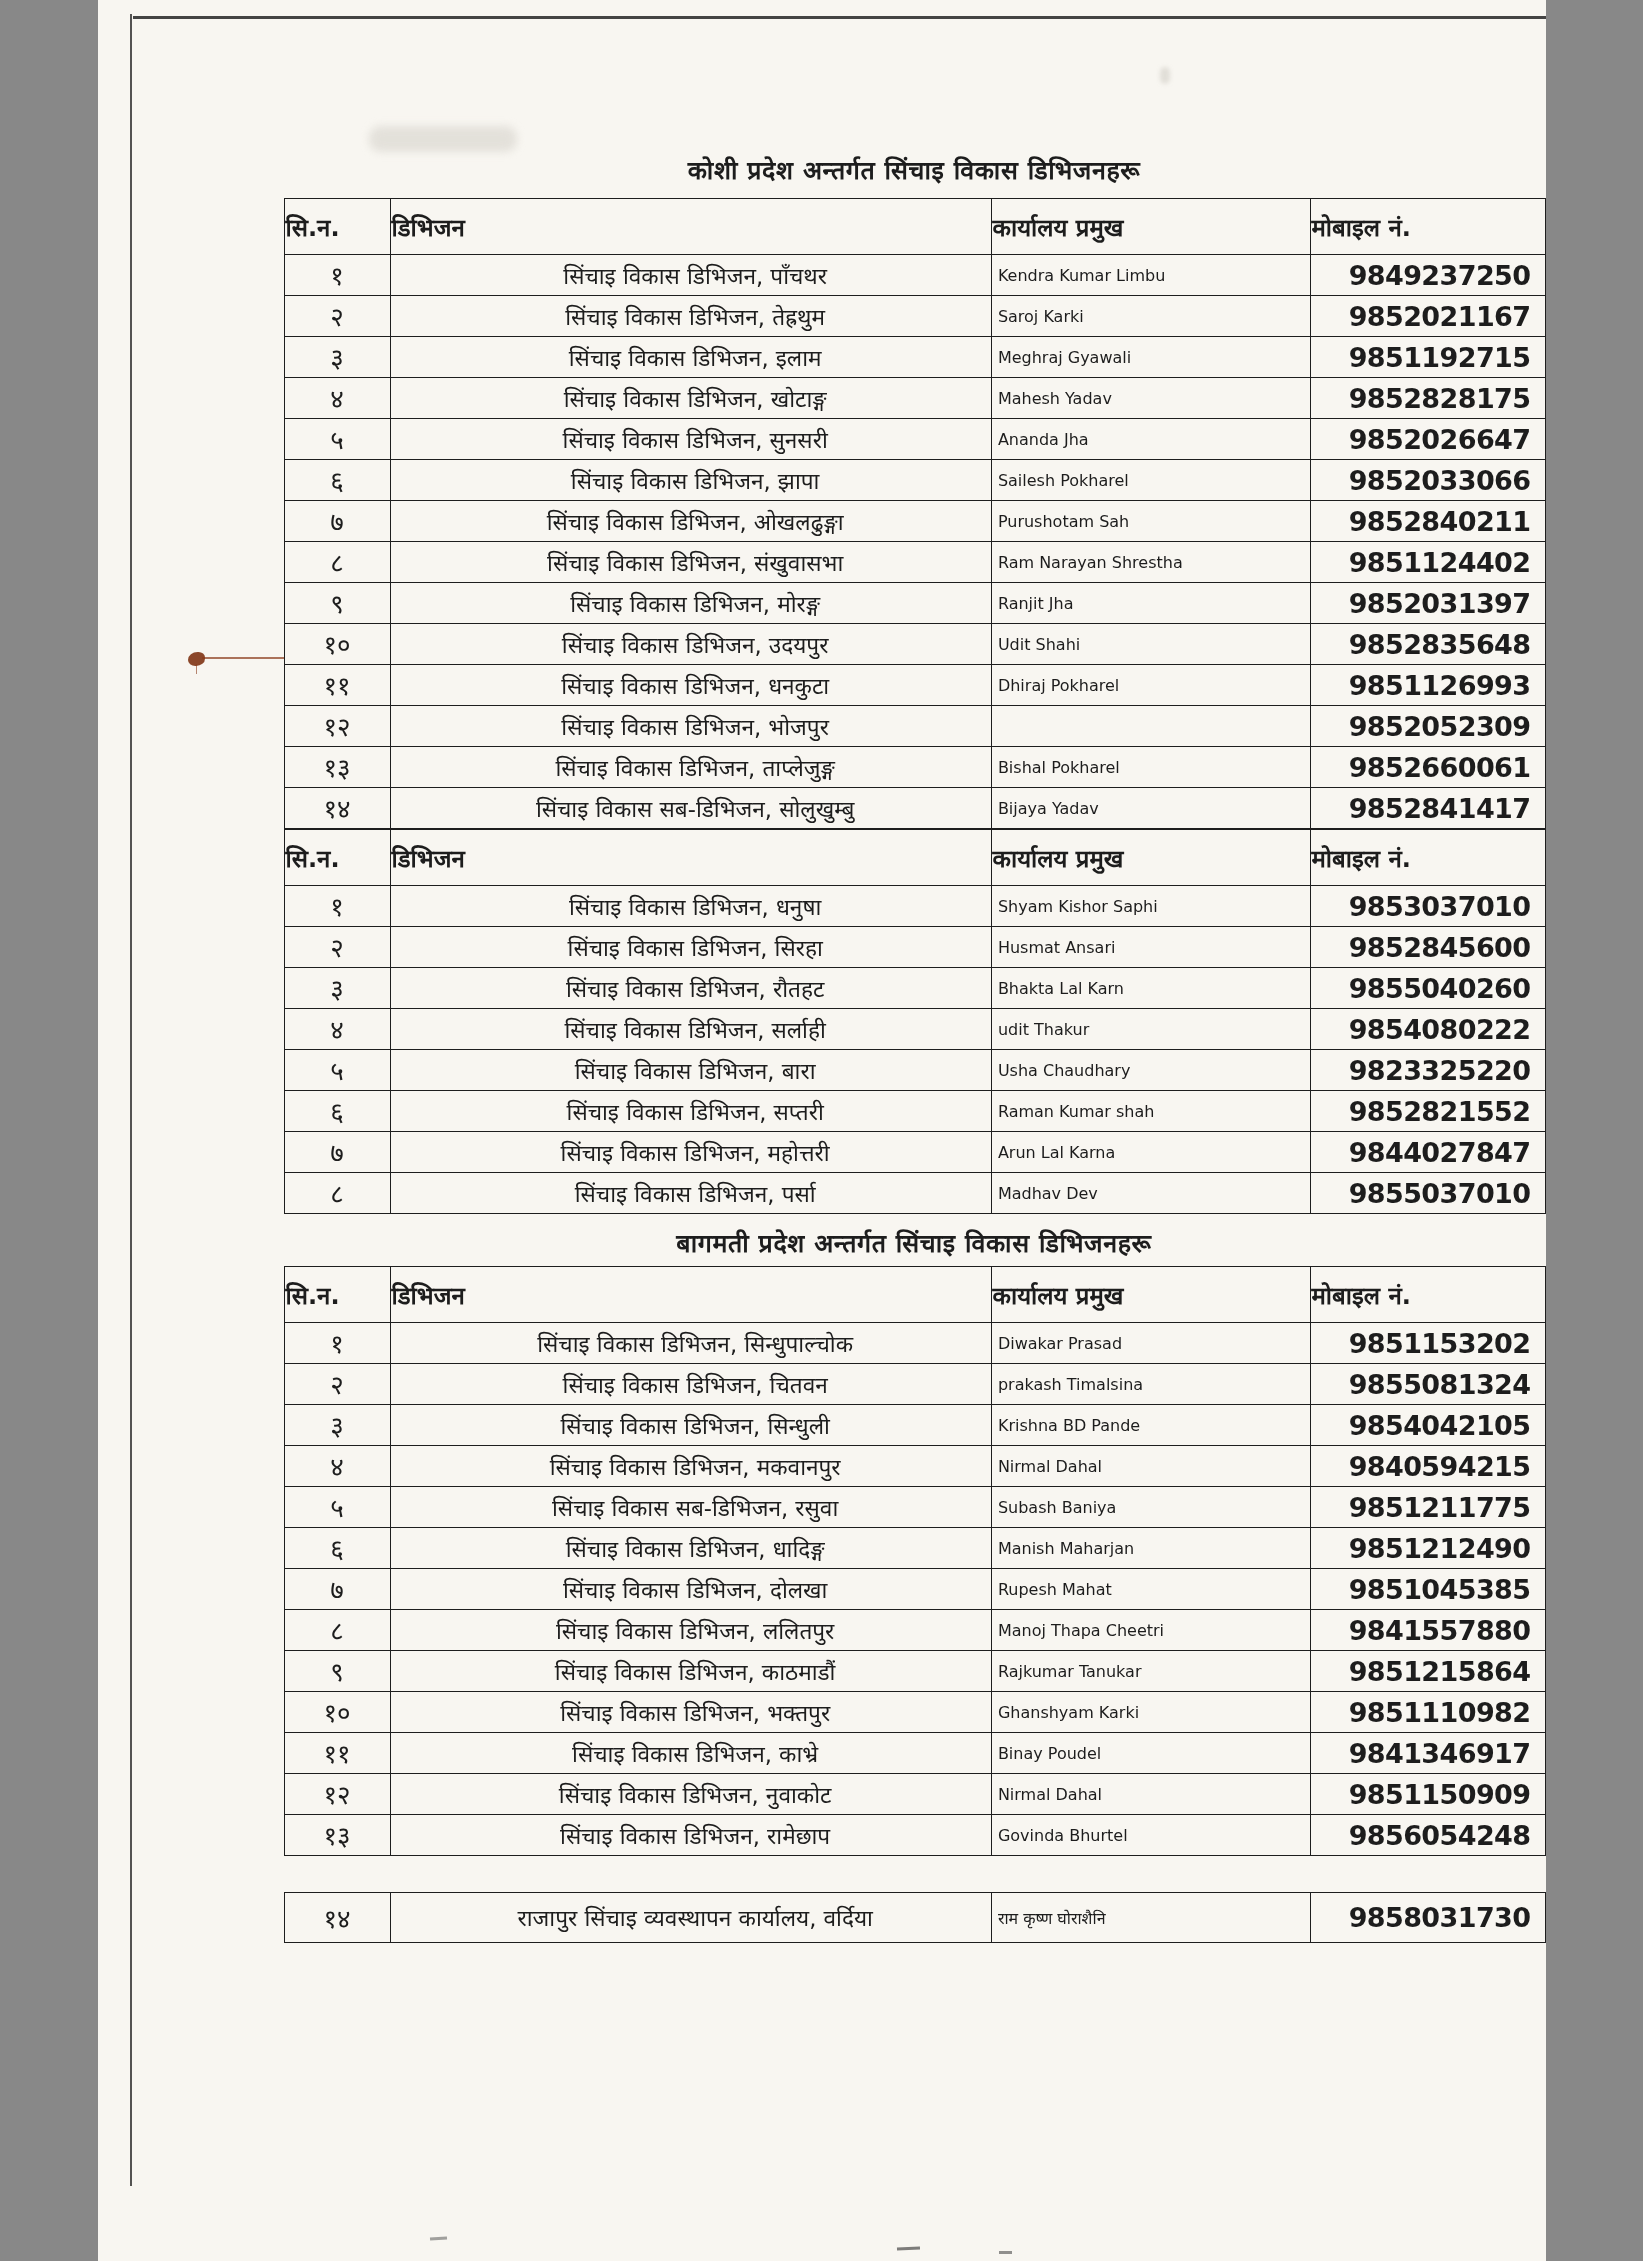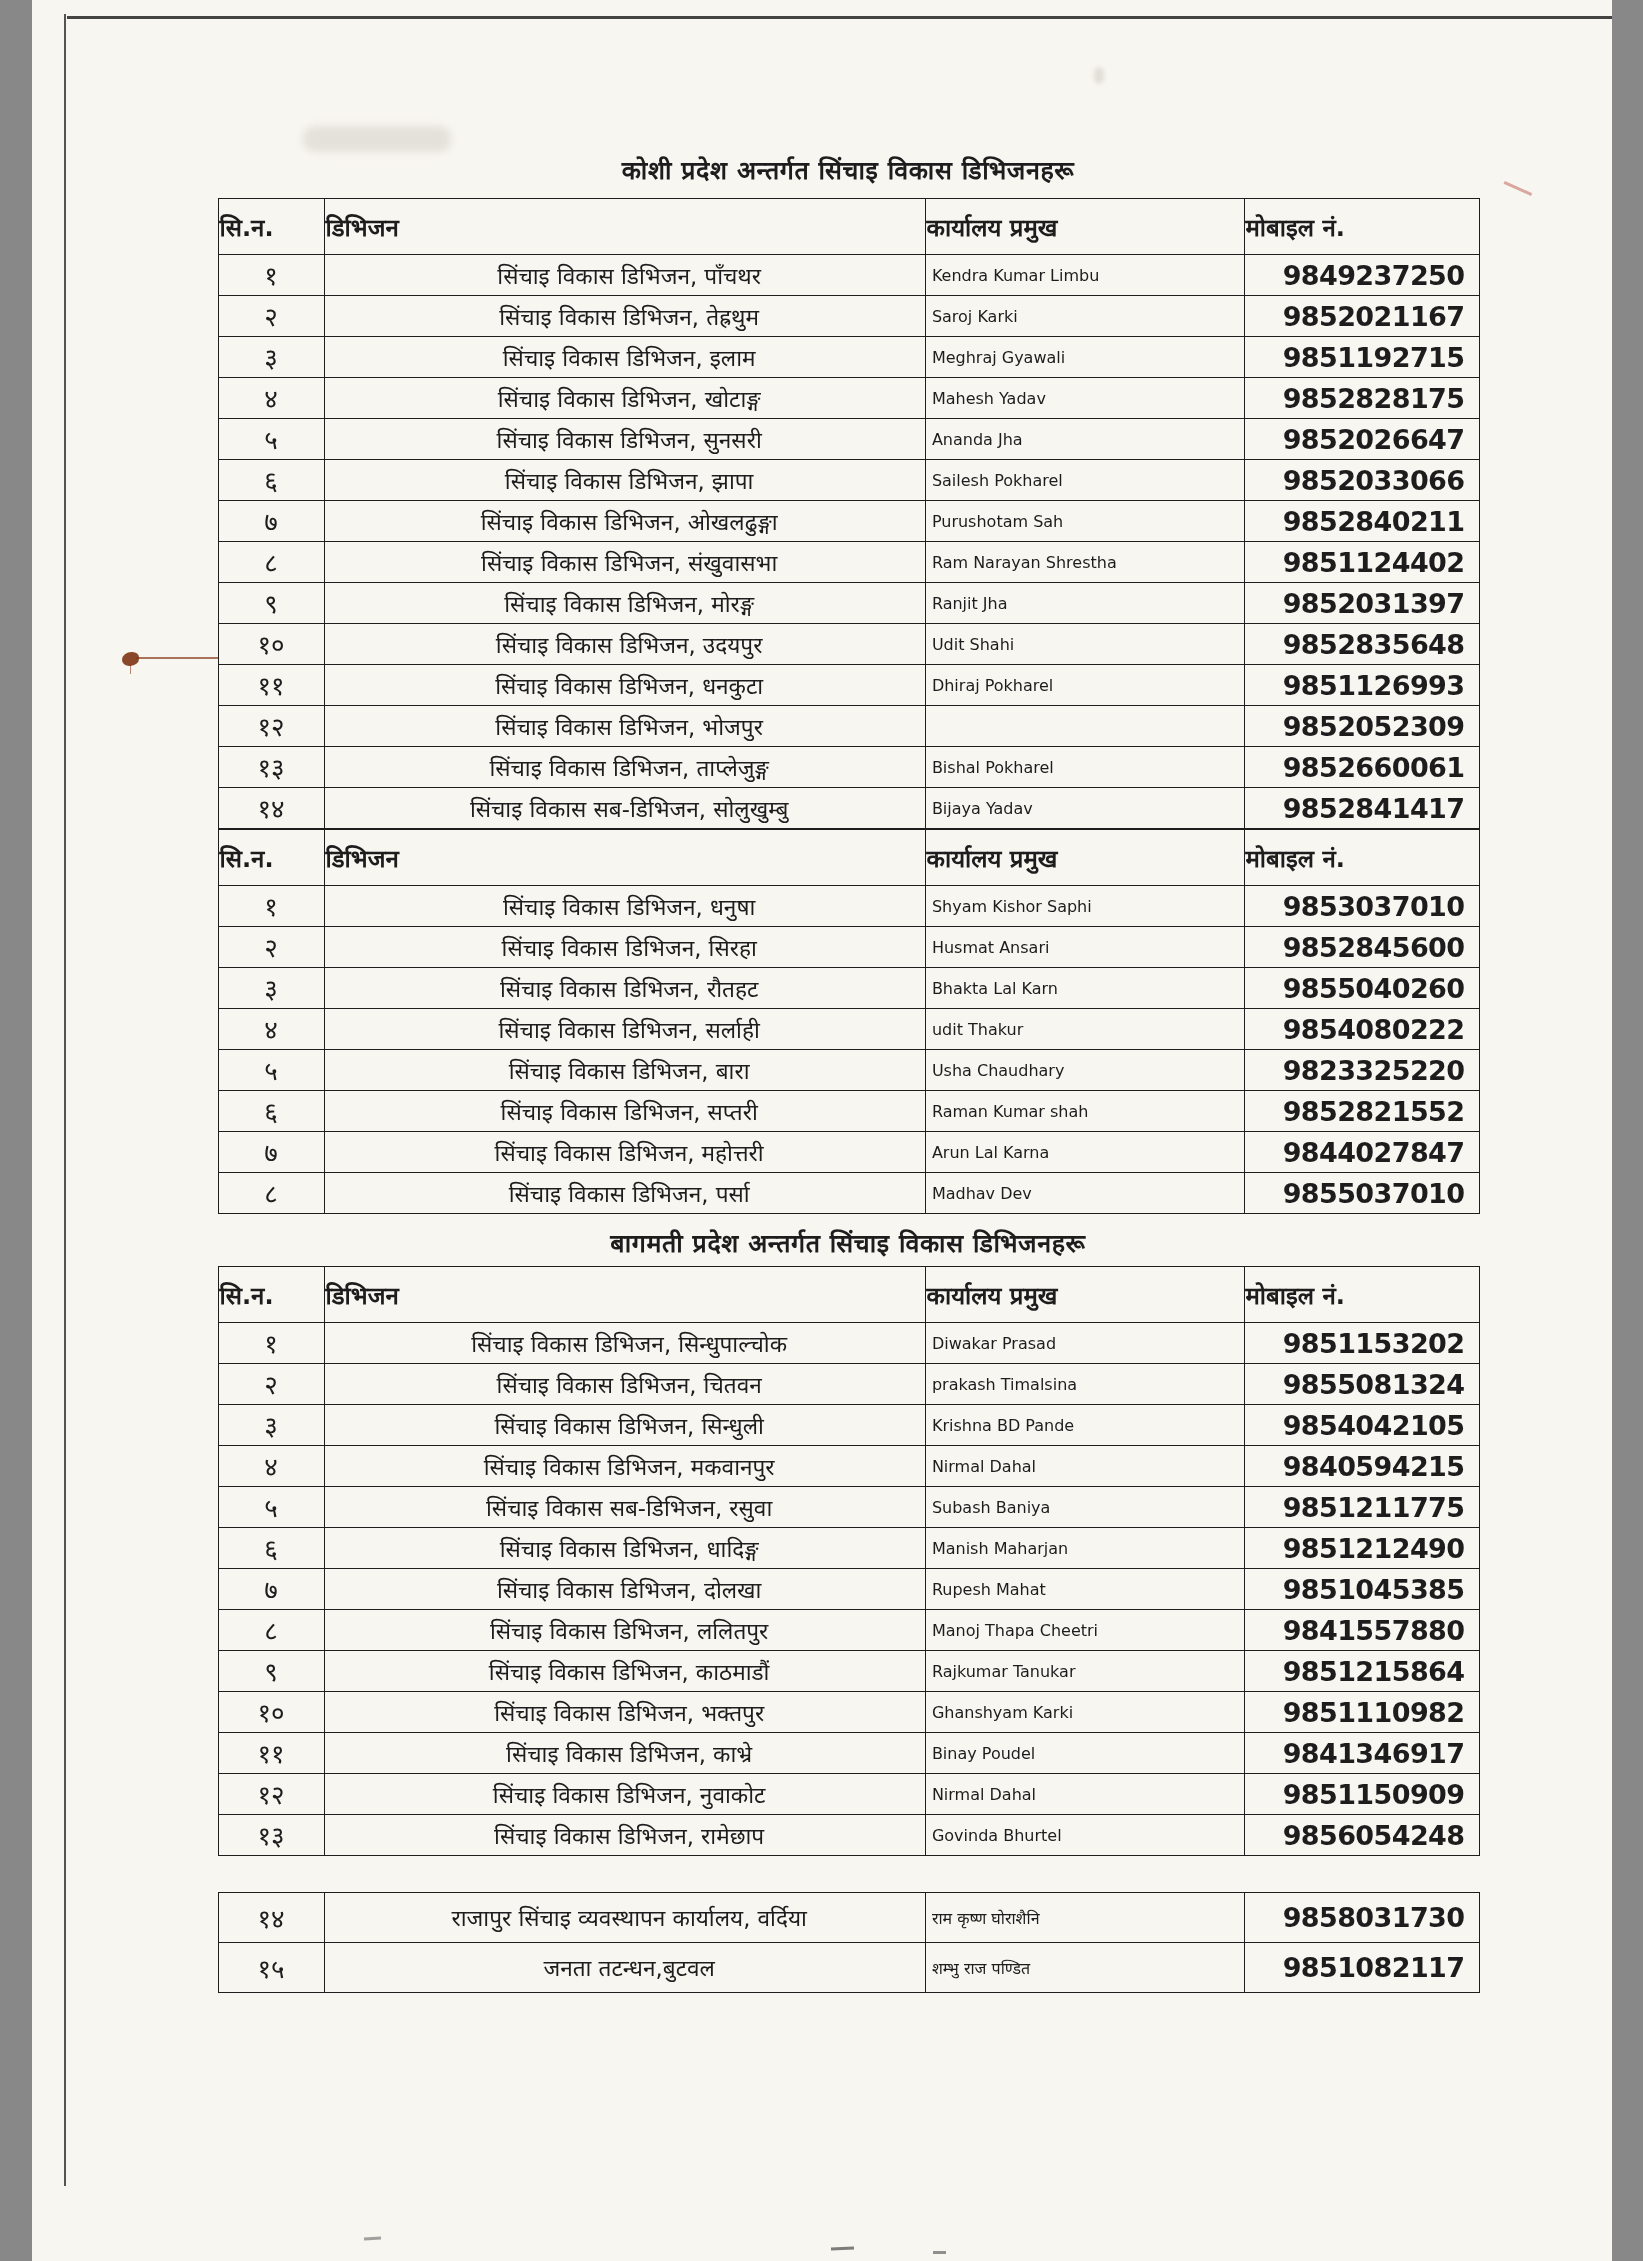--- a/index.html
+++ b/index.html
@@ -1,17 +1,17 @@
 <!DOCTYPE html>
 <html style="font-size:10.3px"><head>
 <meta charset="utf-8">
 <style>
   html,body{margin:0;padding:0;background:#888;}
   .sheet{
-    position:relative;width:1580px;height:2261px;margin:0 auto;
+    position:relative;width:1448px;height:2261px;margin:0 auto;
     background:#f8f6f1;
     font-family:"DejaVu Sans",sans-serif;color:#1d1d1d;overflow:hidden;
   }
   .content{position:absolute;left:186px;top:148px;width:1261px;}
   .tbl-title{
     height:41px;display:flex;align-items:center;justify-content:center;
     font-size:25px;font-weight:700;letter-spacing:0.6px;
   }
   .tbl-title.t1{margin-bottom:9px;}
   .tbl-title.t2{height:35px;margin-top:6.4px;margin-bottom:2.6px;}
@@ -349,25 +349,19 @@
             <col class="w-chief">
             <col class="w-mobile">
           </colgroup>
         <tbody>
             <tr>
               <td class="c-sn">१४</td>
               <td class="c-division">राजापुर सिंचाइ व्यवस्थापन कार्यालय, वर्दिया</td>
               <td class="c-chief">राम कृष्ण घोराशैनि</td>
               <td class="c-mobile">9858031730</td>
             </tr>
-            <tr>
-              <td class="c-sn">१५</td>
-              <td class="c-division">जनता तटन्धन,बुटवल</td>
-              <td class="c-chief">शम्भु राज पण्डित</td>
-              <td class="c-mobile">9851082117</td>
-            </tr>
           </tbody>
       </table>
     </section>
 
   </div>
 </div>
 
 
 </body></html>

